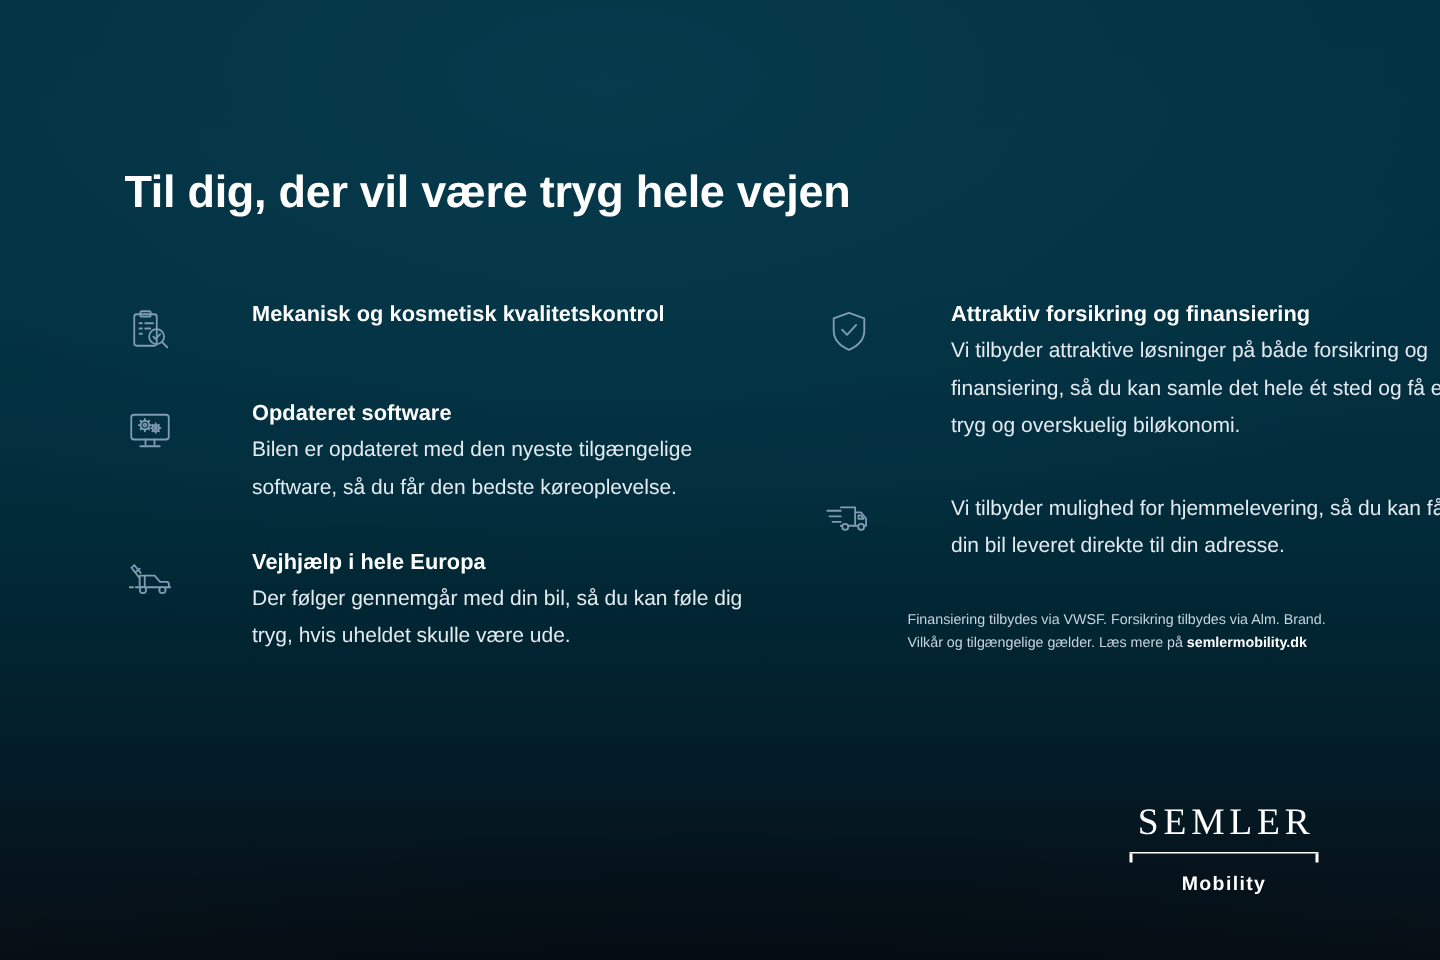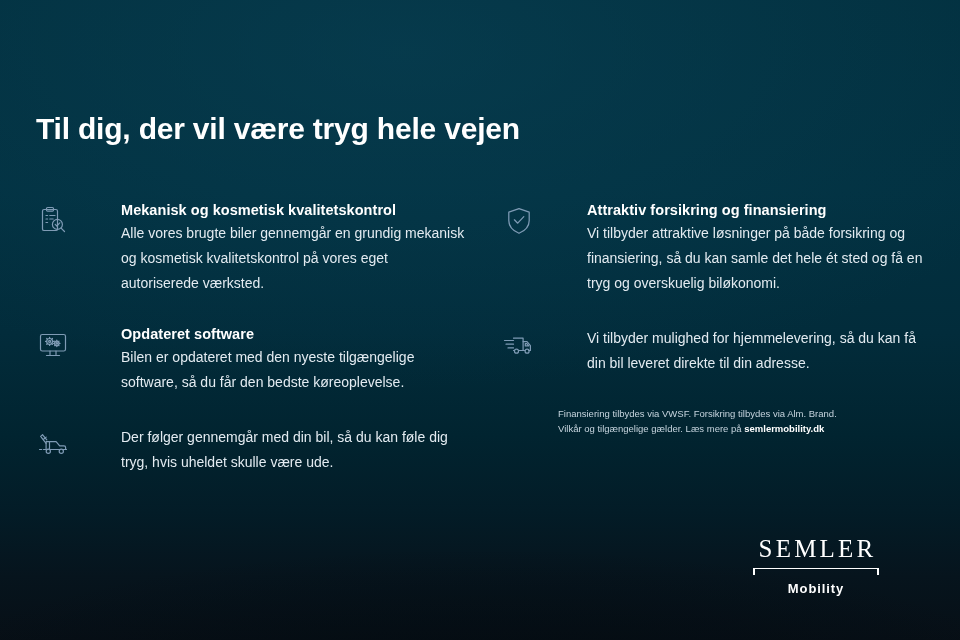--- a/index.html
+++ b/index.html
@@ -40,21 +40,21 @@
     left: 0; right: 0; bottom: 0;
     height: 230px;
     pointer-events: none;
     background:
       radial-gradient(90% 100% at 50% 130%, rgba(2,10,16,0.85) 0%, rgba(2,10,16,0.0) 70%);
   }
 
   .content {
     position: relative;
     z-index: 2;
-    padding: 0 36px;
+    padding: 0 83px;
   }
 
   .title {
     margin: 0;
     padding-top: 112px;
     font-size: 30px;
     font-weight: 700;
     letter-spacing: -0.2px;
     color: #ffffff;
   }
@@ -189,21 +189,20 @@
               <rect x="9.5" y="2.5" width="7" height="3.6" rx="1.1"></rect>
               <path d="M9 10.5h1.6M9 14h1.6M9 17.5h1.6"></path>
               <path d="M12.8 10.5h5.2M12.8 14h3.4"></path>
               <circle cx="20.4" cy="19.4" r="5"></circle>
               <path d="M18.2 19.4l1.6 1.6 3-3.2"></path>
               <path d="M24.1 23.1l3.4 3.4"></path>
             </svg>
           </span>
           <div class="feature-body">
             <p class="feature-title">Mekanisk og kosmetisk kvalitetskontrol</p>
-            <p class="feature-desc">Alle vores brugte biler gennemgår en grundig mekanisk og kosmetisk kvalitetskontrol på vores eget autoriserede værksted.</p>
           </div>
         </div>
 
         <div class="feature">
           <span class="feature-icon">
             <svg viewBox="0 0 32 32" fill="none" stroke="currentColor" stroke-width="1.2" stroke-linecap="round" stroke-linejoin="round">
               <rect x="3.5" y="5.5" width="25" height="16.5" rx="1.8"></rect>
               <path d="M13 22v3.4M19 22v3.4"></path>
               <path d="M9.5 26.5h13"></path>
               <circle cx="12.6" cy="12.4" r="2.9"></circle>
@@ -230,20 +229,21 @@
               <path d="M12.5 13.7h-3.4v7.6"></path>
               <circle cx="11.3" cy="23.3" r="2.1"></circle>
               <circle cx="24.3" cy="23.3" r="2.1"></circle>
               <path d="M9.1 15.4L4.2 9.2"></path>
               <path d="M3.6 8.4l2 -1.6"></path>
               <path d="M5.6 6.8l4.2 5.1"></path>
               <path d="M6.6 11.2l2.6 -2.1"></path>
             </svg>
           </span>
           <div class="feature-body">
+            <p class="feature-title">Vejhjælp i hele Europa</p>
             <p class="feature-desc">Der følger gennemgår med din bil, så du kan føle dig tryg, hvis uheldet skulle være ude.</p>
           </div>
         </div>
 
       </div>
 
       <div class="col right">
 
         <div class="feature">
           <span class="feature-icon">

